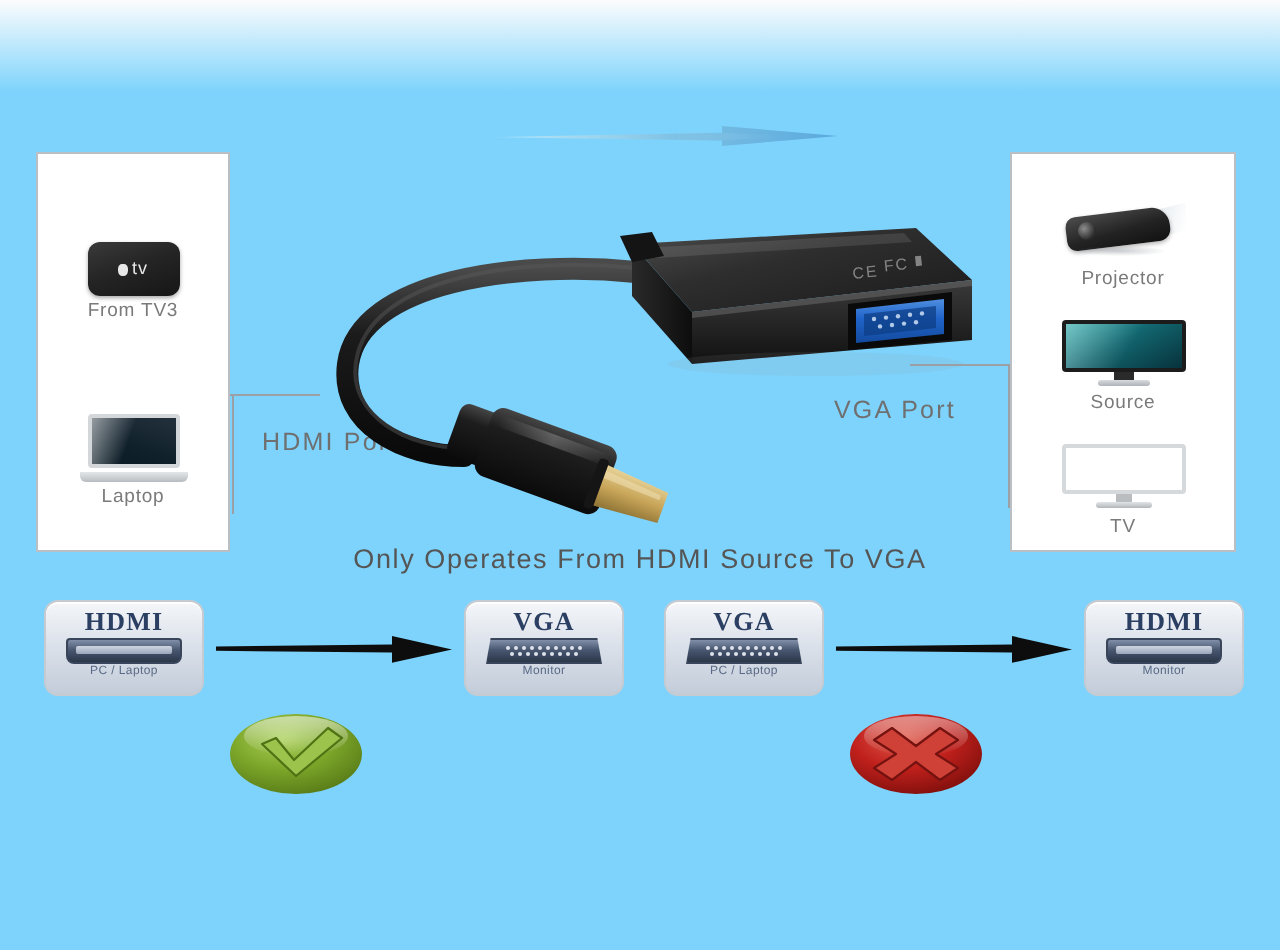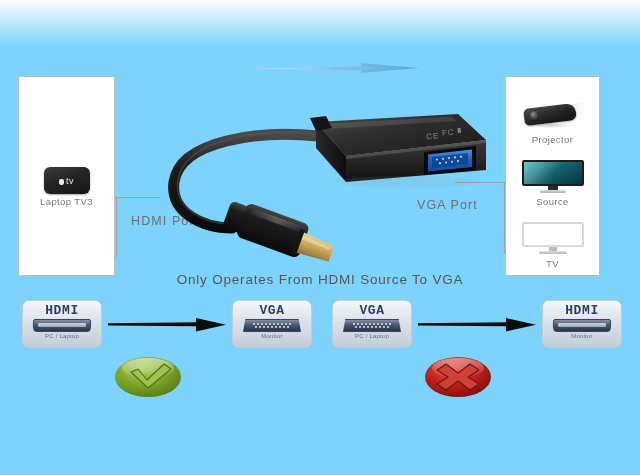--- a/index.html
+++ b/index.html
@@ -25,21 +25,21 @@
     border: 1px solid #b9bfc4;
     background: #ffffff;
     box-sizing: border-box;
     display: flex;
     flex-direction: column;
     align-items: center;
     justify-content: space-around;
     padding: 6px 0;
   }
   #panel-sources { left: 18px;  top: 76px; width: 97px; height: 200px; }
-  #panel-outputs { left: 505px; top: 76px; width: 95px; height: 200px; text-align: center; }
+  #panel-outputs { left: 505px; top: 76px; width: 113px; height: 200px; text-align: center; }
 
   .device-item {
     display: flex;
     flex-direction: column;
     align-items: center;
     justify-content: flex-end;
     width: 100%;
     height: 62px;
   }
   .device-label {
@@ -221,21 +221,21 @@
     box-shadow: inset 0 1px 0 rgba(255,255,255,.9);
     display: flex; flex-direction: column; align-items: center;
     padding-top: 3px;
   }
   .port-card.left  { left: 0; }
   .port-card.right { left: 210px; }
 
   .port-title {
     font-size: 13px; font-weight: bold; color: #2b3f63;
     letter-spacing: .6px; line-height: 13px;
-    font-family: Liberation Mono, monospace;
+    font-family: Liberation Serif, serif;
   }
   .port-sub {
     font-size: 6px; color: #5a6a86; letter-spacing: .2px;
     margin-top: 1px; white-space: nowrap;
     font-family: "Liberation Sans", sans-serif;
   }
 
   
   .slot-hdmi {
     width: 58px; height: 13px; margin-top: 2px;
@@ -304,23 +304,30 @@
   </div>
 
   <div class="device-panel" id="panel-sources">
 
     <div class="device-item">
       <div class="device-art">
         <div class="art-appletv">
           <span class="tvtxt"><i class="apple-glyph"></i><span>tv</span></span>
         </div>
       </div>
-      <div class="device-label">Laptop TV3</div>
-    </div>
-
+      <div class="device-label">From TV3</div>
+    </div>
+
+    <div class="device-item">
+      <div class="device-art art-laptop">
+        <div class="screen"></div>
+        <div class="base"></div>
+      </div>
+      <div class="device-label">Laptop</div>
+    </div>
 
 
   </div>
 
   <div class="device-panel" id="panel-outputs">
 
     <div class="device-item">
       <div class="device-art art-projector">
         <div class="beam"></div>
         <div class="body"></div>

